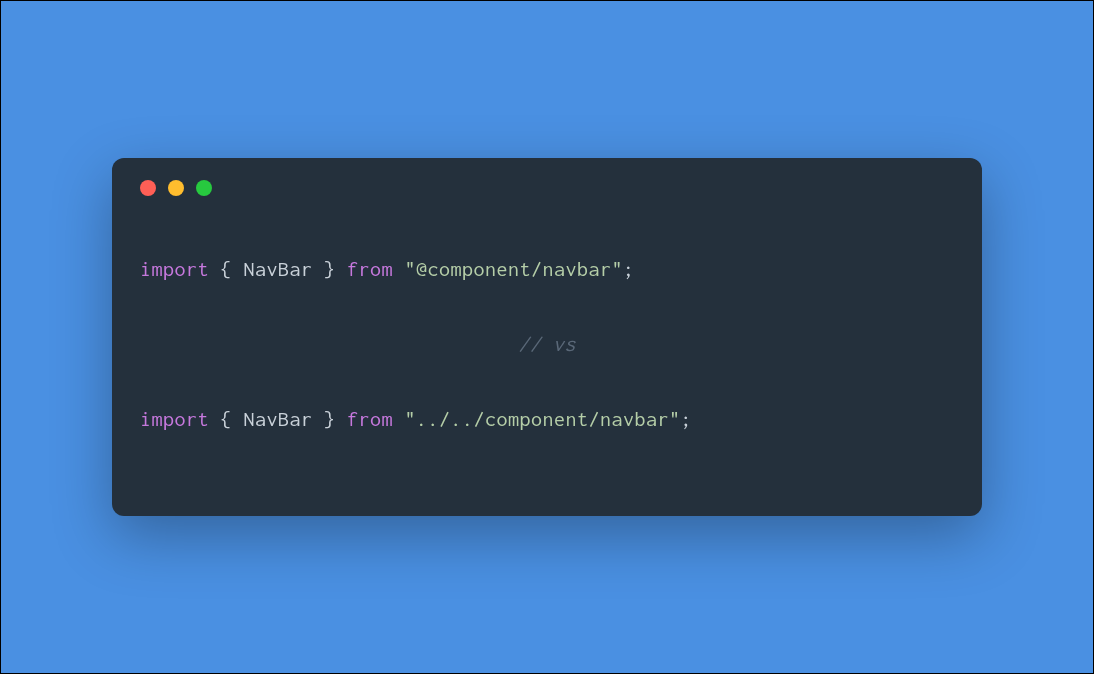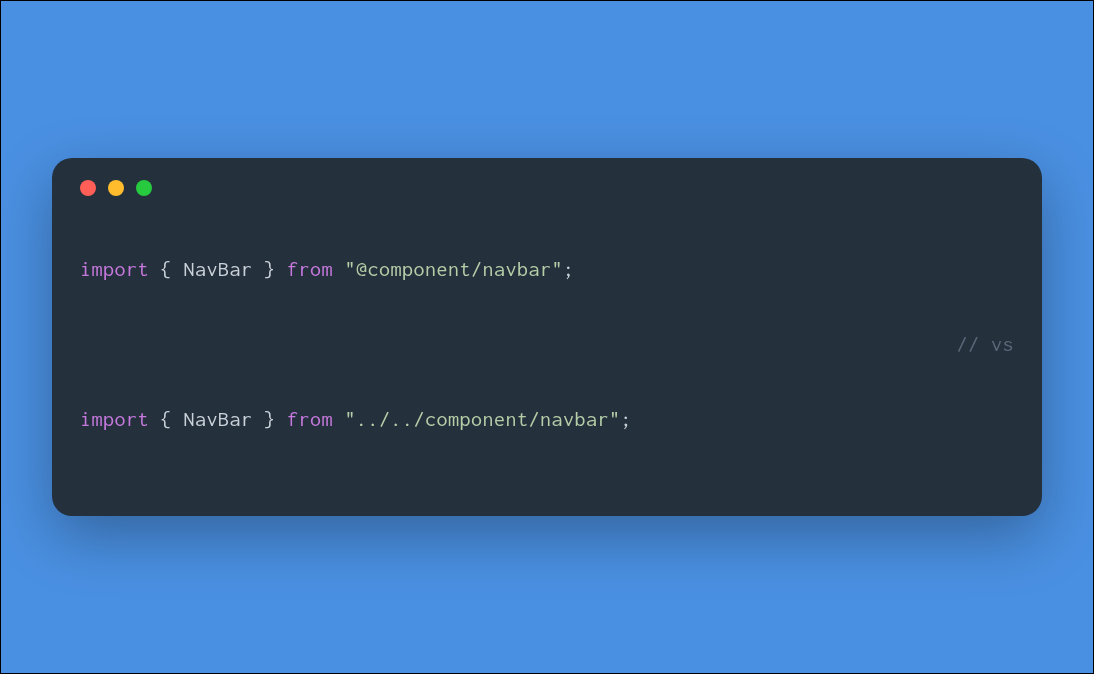--- a/index.html
+++ b/index.html
@@ -13,23 +13,23 @@
       height: 674px;
       background: #4a90e2;
       display: flex;
       align-items: center;
       justify-content: center;
       font-family: 'SF Mono', 'Monaco', 'Inconsolata', 'Fira Code', 'Consolas', monospace;
       border: 1px solid #000;
     }
 
     .editor-window {
-      width: 990px;
+      width: 870px;
       background: #24303c;
-      border-radius: 20px;
+      border-radius: 12px;
       box-shadow: 0 20px 60px rgba(0, 0, 0, 0.3);
       padding-bottom: 80px;
     }
 
     .title-bar {
       display: flex;
       gap: 12px;
       padding: 22px 28px 0 28px;
     }
 
@@ -49,22 +49,23 @@
       line-height: 1.6;
       letter-spacing: 0.5px;
     }
 
     .code-line {
       white-space: pre;
       color: #c9d1d9;
     }
 
     .comment-line {
-      text-align: right;
+      text-align: center;
       padding: 40px 0;
+      font-style: italic;
     }
 
     .keyword { color: #c678dd; }
     .punctuation { color: #c9d1d9; }
     .identifier { color: #c9d1d9; }
     .string { color: #b5cea8; }
     .comment { color: #5a6878; }
   </style>
 </head>
 <body>

